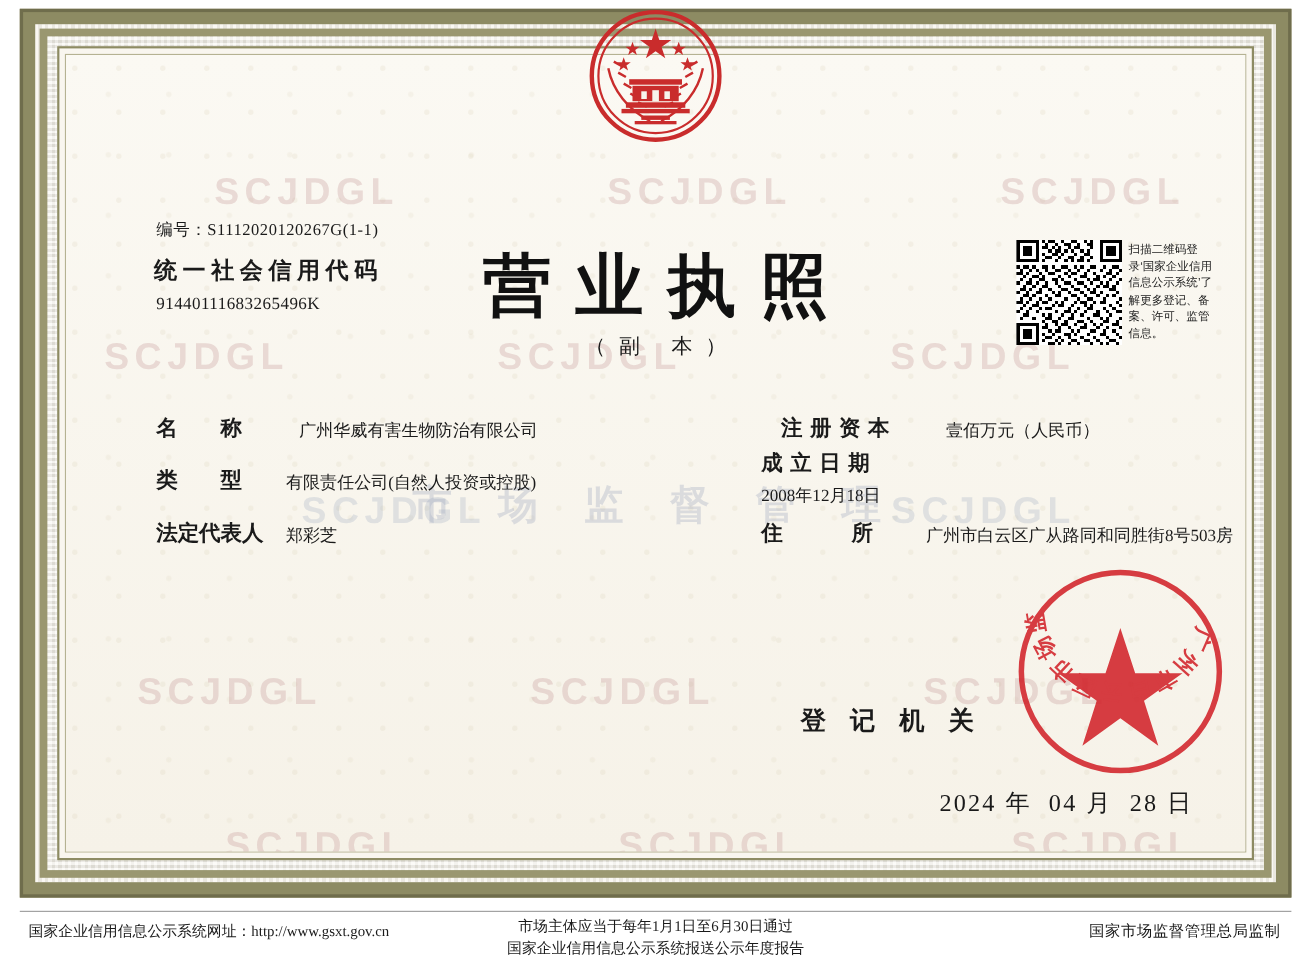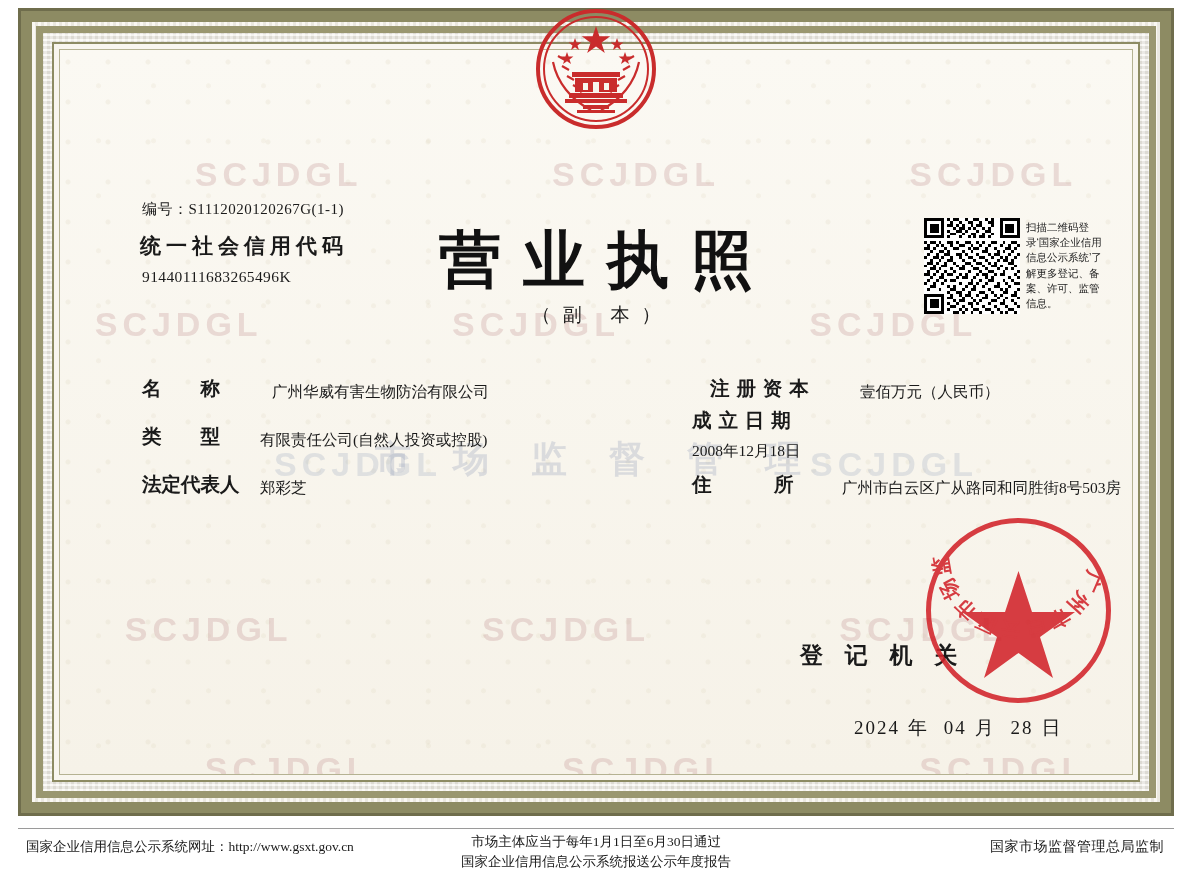--- a/index.html
+++ b/index.html
@@ -227,32 +227,32 @@
   
   #field-capital   { left: 632px; top: 0px; margin-left: 18px;   }
   #field-date      { left: 632px; top: 32px; flex-direction: column;  }
   #field-address   { left: 632px; top: 96px;  }
 
   .rlabel { width: 150px; display: inline-block; }
 
   
   .registry {
     position: absolute;
-    left: 740px;
+    left: 668px;
     top: 590px;
     font-size: 23px;
     font-weight: bold;
     letter-spacing: 8px;
     font-family: "Liberation Serif", serif;
   }
   .issue-date {
     position: absolute;
     left: 790px;
     top: 665px;
-    font-size: 19px;
+    font-size: 22px;
     letter-spacing: 2px;
     font-family: "Liberation Serif", serif;
   }
   .issue-date span { margin: 0 4px; }
 
   .seal {
     position: absolute;
     right: 58px;
     top: 505px;
     width: 195px;

